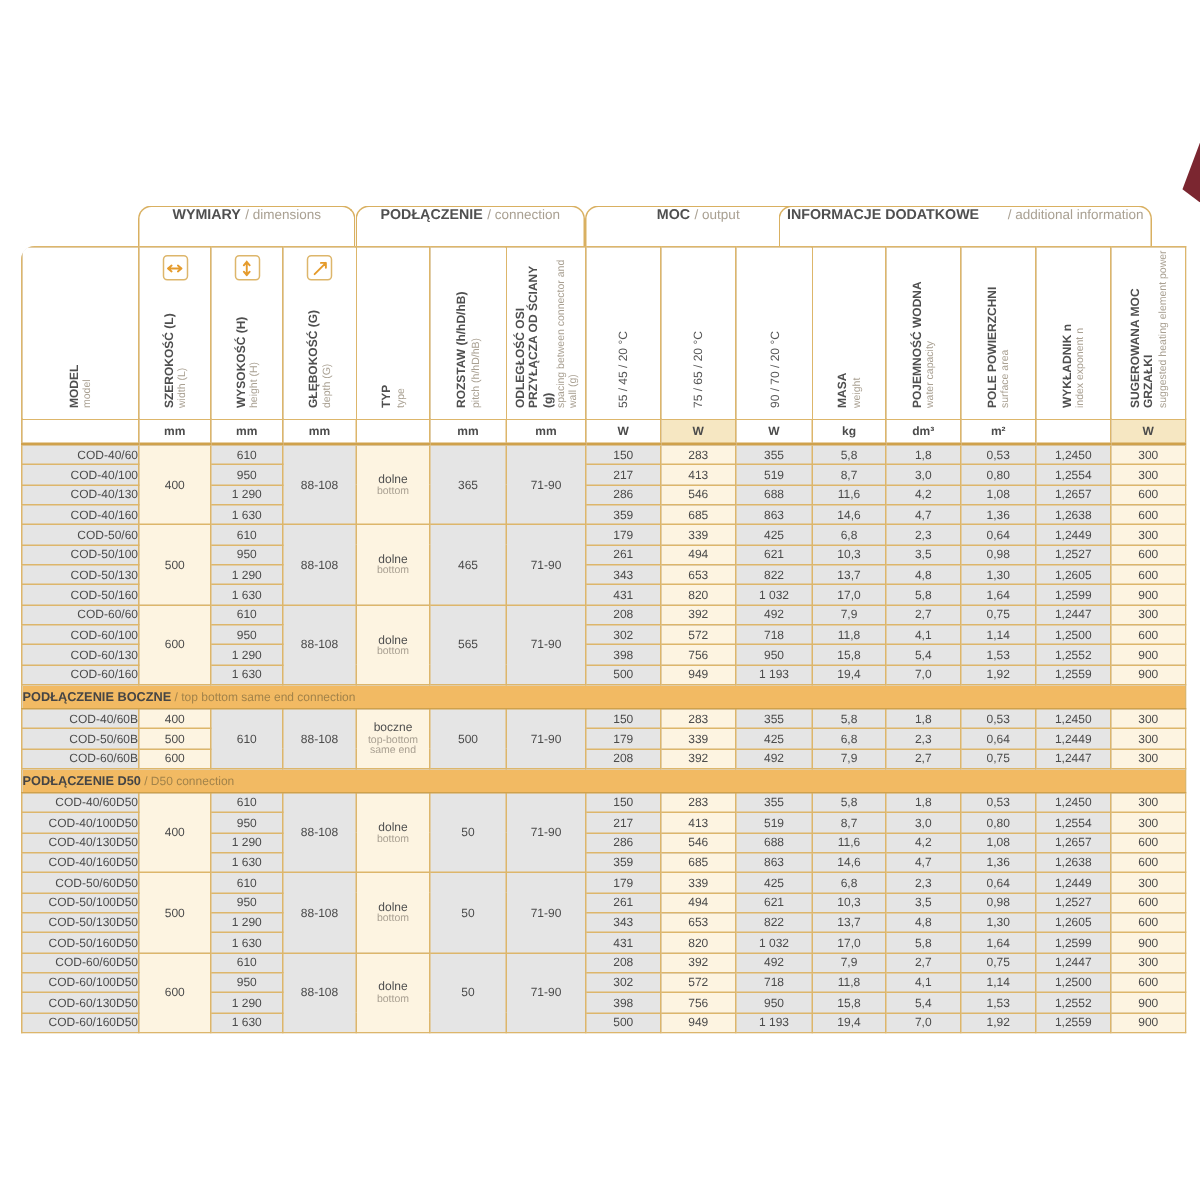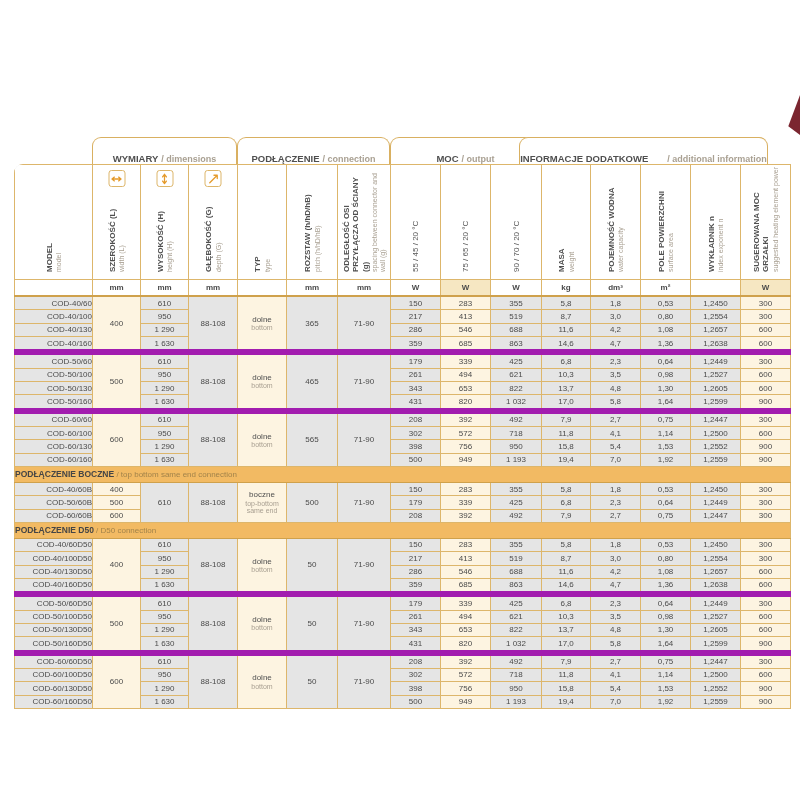--- a/index.html
+++ b/index.html
@@ -5,24 +5,24 @@
   html,body{margin:0;padding:0;background:#fff;}
   .page{position:relative;width:800px;height:800px;background:#ffffff;overflow:hidden;
         font-family:"Liberation Sans","DejaVu Sans",sans-serif;color:#4b4b4b;}
   
   .corner{position:absolute;top:95px;right:0;width:13px;height:40px;background:#7b2630;
           clip-path:polygon(100% 0,100% 100%,10% 78%);}
   
   .band{position:absolute;top:137px;left:14px;width:776px;height:28px;}
   .gbox{position:absolute;top:0;height:27px;box-sizing:border-box;background:#fff;
         border:1px solid #d9b061;border-bottom:none;border-radius:9px 9px 0 0;
-        display:flex;align-items:flex-end;justify-content:center;font-size:9.5px;
+        display:flex;align-items:flex-start;justify-content:center;font-size:9.5px;
         color:#4f4f4f;white-space:nowrap;}
   .gbox .pl{font-weight:bold;}
-  .gbox .en{color:#a9a092;font-weight:bold;margin-left:3px;font-size:9px;}
+  .gbox .en{color:#a9a092;font-weight:normal;margin-left:3px;font-size:9px;}
   .g0{left:78px;width:145px;} .g1{left:223px;width:153px;} .g2{left:376px;width:151px;} .g3{left:505px;width:249px;gap:16px;}
   
   .tblwrap{position:absolute;top:164px;left:14px;border-radius:9px 0 0 0;overflow:hidden;}
   table{border-collapse:collapse;table-layout:fixed;width:776px;background:#e5e5e5;}
   td{border:1px solid #ddb66b;overflow:hidden;font-size:8px;color:#4b4b4b;text-align:center;
      vertical-align:middle;padding:0;line-height:1.15;}
   tr.hdr td{height:114px;position:relative;background:#fff;}
   td.shadeH{background:#f6e7c2;}
   td.shadeB{background:#fdf4e1;}
   .vcell{position:absolute;left:2px;top:1px;transform-origin:0 0;display:flex;flex-direction:column;
@@ -34,21 +34,21 @@
          border:1px solid #ddb66b;border-radius:3px;background:#fff;display:flex;
          align-items:center;justify-content:center;z-index:2;box-sizing:border-box;}
   tr.units td{height:15px;font-weight:bold;border-bottom:2px solid #cfa14c;background:#fff;}
   tr.units td.shadeH{background:#f6e7c2;}
   td.diag{background-image:linear-gradient(to bottom right,transparent 47%,#d9b061 47%,#d9b061 53%,transparent 53%);}
   tr.data{height:12.33px;}
   tr.data td{height:12.33px;}
   td.model{text-align:right;padding-left:5px;}
   td.typ .tpl{display:block;font-weight:normal;font-size:8px;color:#4f4f4f;}
   td.typ .ten{display:block;font-size:7px;color:#a9a092;line-height:1.05;}
-  tr.sep td{border-top:6px solid #a21caf;}
+  tr.sep td{border-top:1px solid #a21caf;}
   tr.bandrow td{background:#f2ba63;text-align:left;padding-left:0;height:15px;
                 border-top:1px solid #cfa14c;border-bottom:1px solid #cfa14c;}
   .bpl{font-weight:bold;color:#454545;font-size:8.5px;}
   .ben{color:#a2834a;font-size:8px;}
 </style>
 </head>
 <body>
 
 <div class="page">
   <div class="corner"></div>

